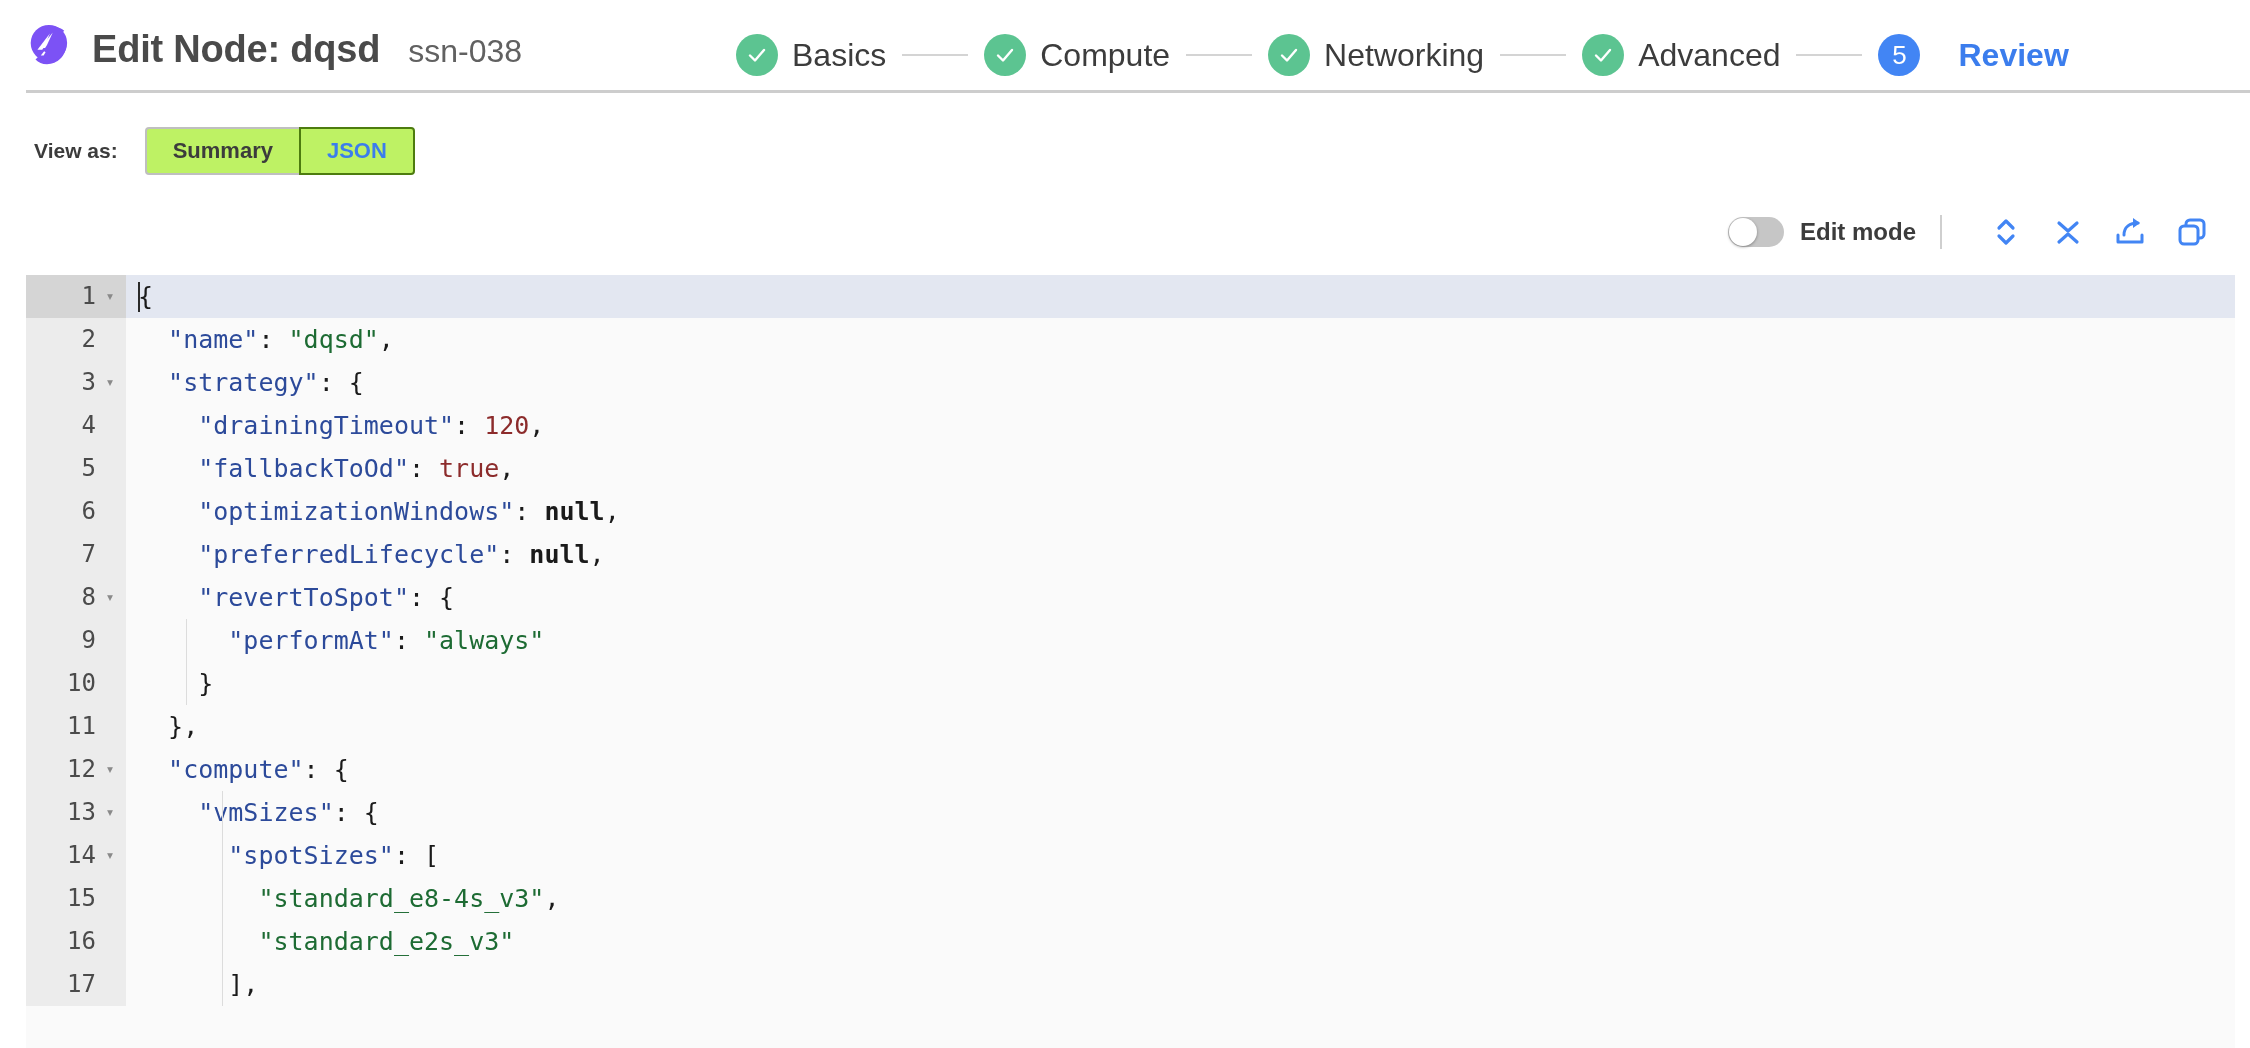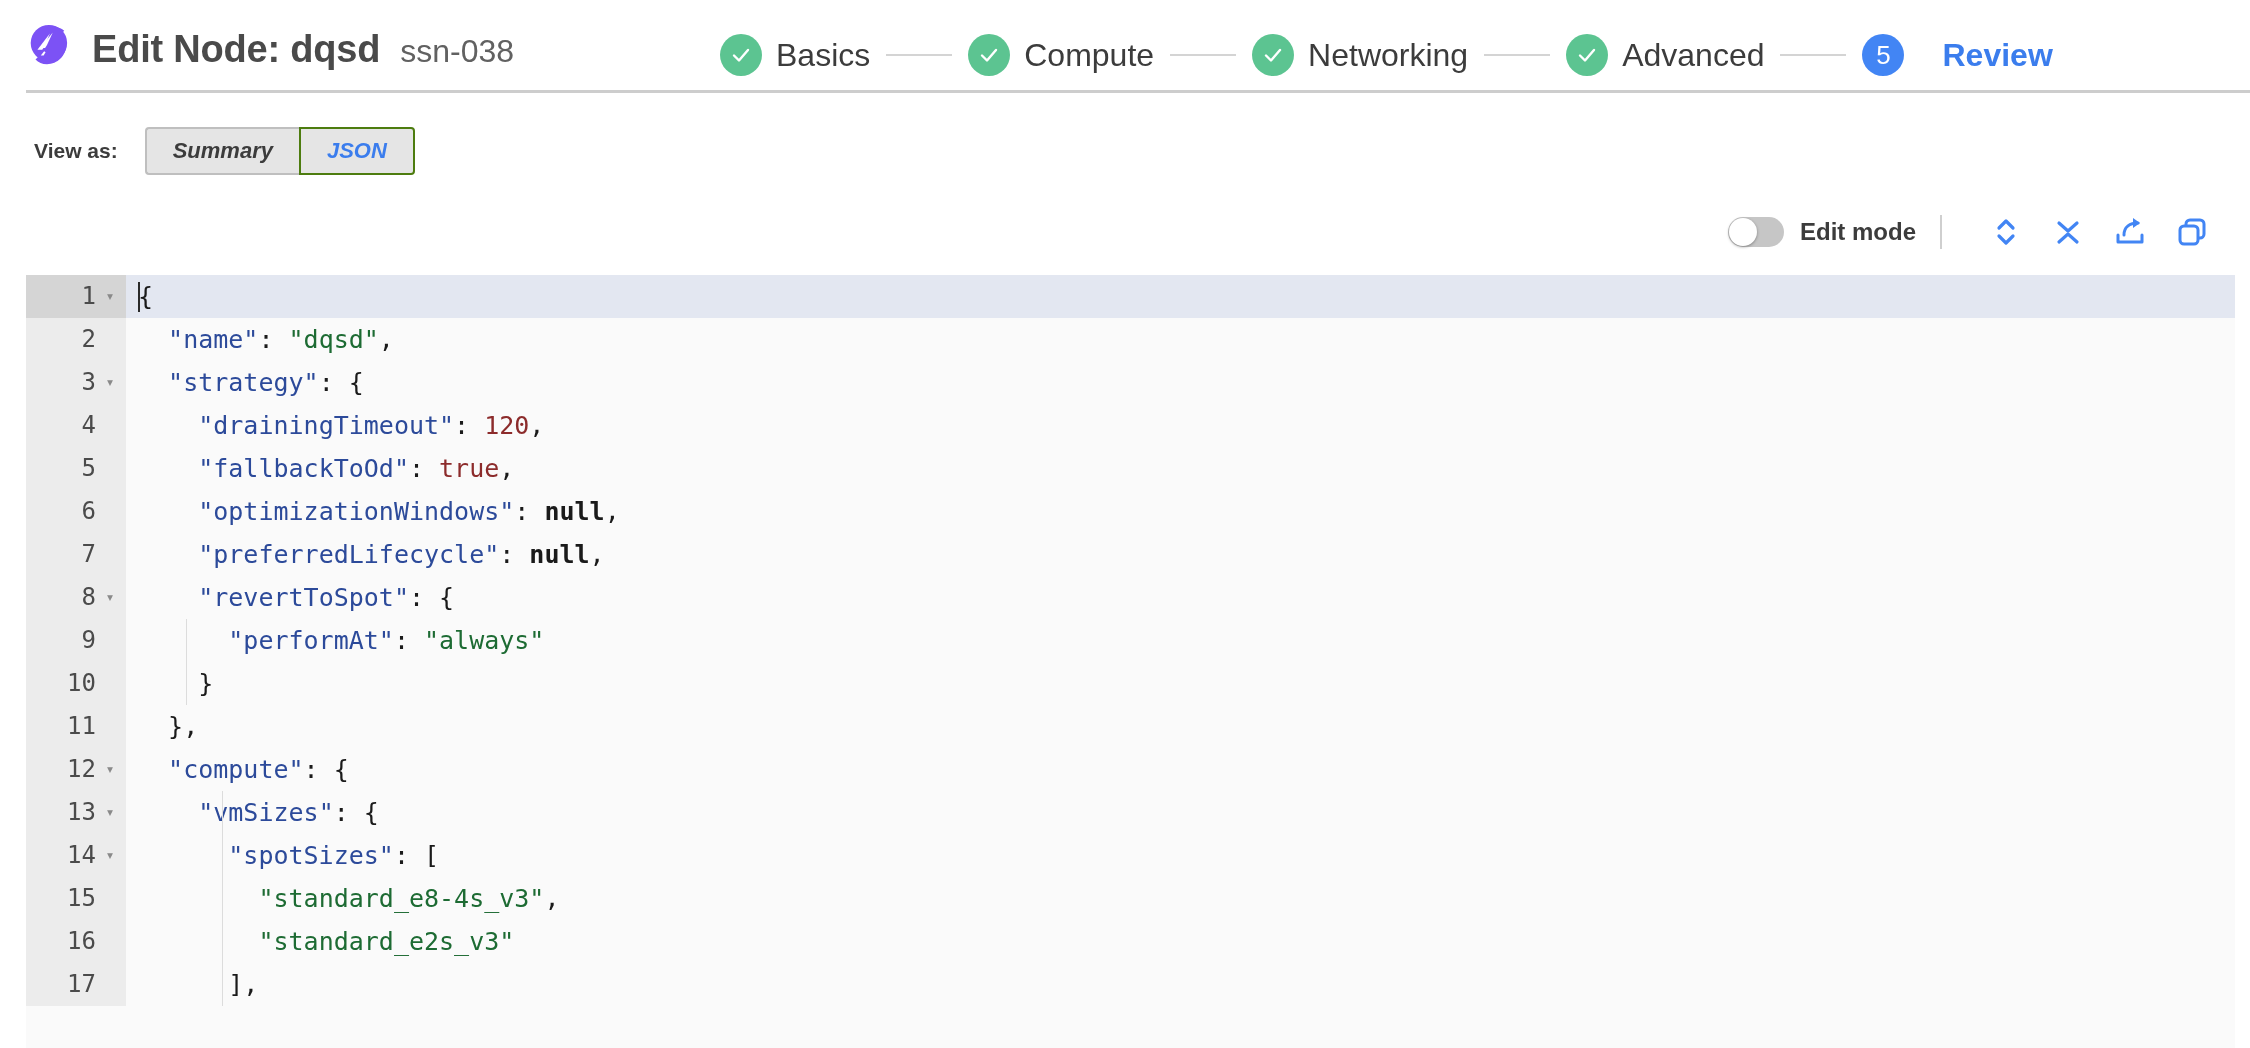--- a/index.html
+++ b/index.html
@@ -20,21 +20,21 @@
     overflow: hidden;
   }
   .brand-logo {
     width: 46px; height: 46px;
     flex: 0 0 46px;
     margin-right: 22px;
   }
   .title-block {
     display: flex;
     align-items: baseline;
-    gap: 20px;
+    gap: 28px;
     white-space: nowrap;
     flex: 0 0 auto;
     max-width: 600px;
     overflow: hidden;
   }
   .page-title {
     font-size: 38px;
     font-weight: bold;
     color: #4a4a4a;
     letter-spacing: -0.2px;
@@ -44,21 +44,21 @@
     font-weight: normal;
     color: #616161;
     margin-top: 13px;
   }
 
   
   .stepper {
     display: flex;
     align-items: center;
     position: absolute;
-    left: 712px;
+    left: 728px;
     top: 0;
     height: 110px;
     background: #ffffff;
     padding-left: 8px;
   }
   .step {
     display: flex;
     align-items: center;
     gap: 14px;
     flex: 0 0 auto;
@@ -115,24 +115,23 @@
     display: flex;
     height: 48px;
   }
   .seg-btn {
     display: flex;
     align-items: center;
     justify-content: center;
     padding: 0 26px;
     font-size: 22px;
     font-weight: bold;
-    background: #e5e5e5;
+    background: #bef264;
     cursor: pointer;
     white-space: nowrap;
-    font-style: italic;
   }
   .seg-btn.inactive {
     border: 2px solid #bfbfbf;
     border-right: none;
     color: #3c3c3c;
     border-radius: 4px 0 0 4px;
   }
   .seg-btn.active {
     border: 2px solid #4d7c0f;
     color: #3b7ded;

